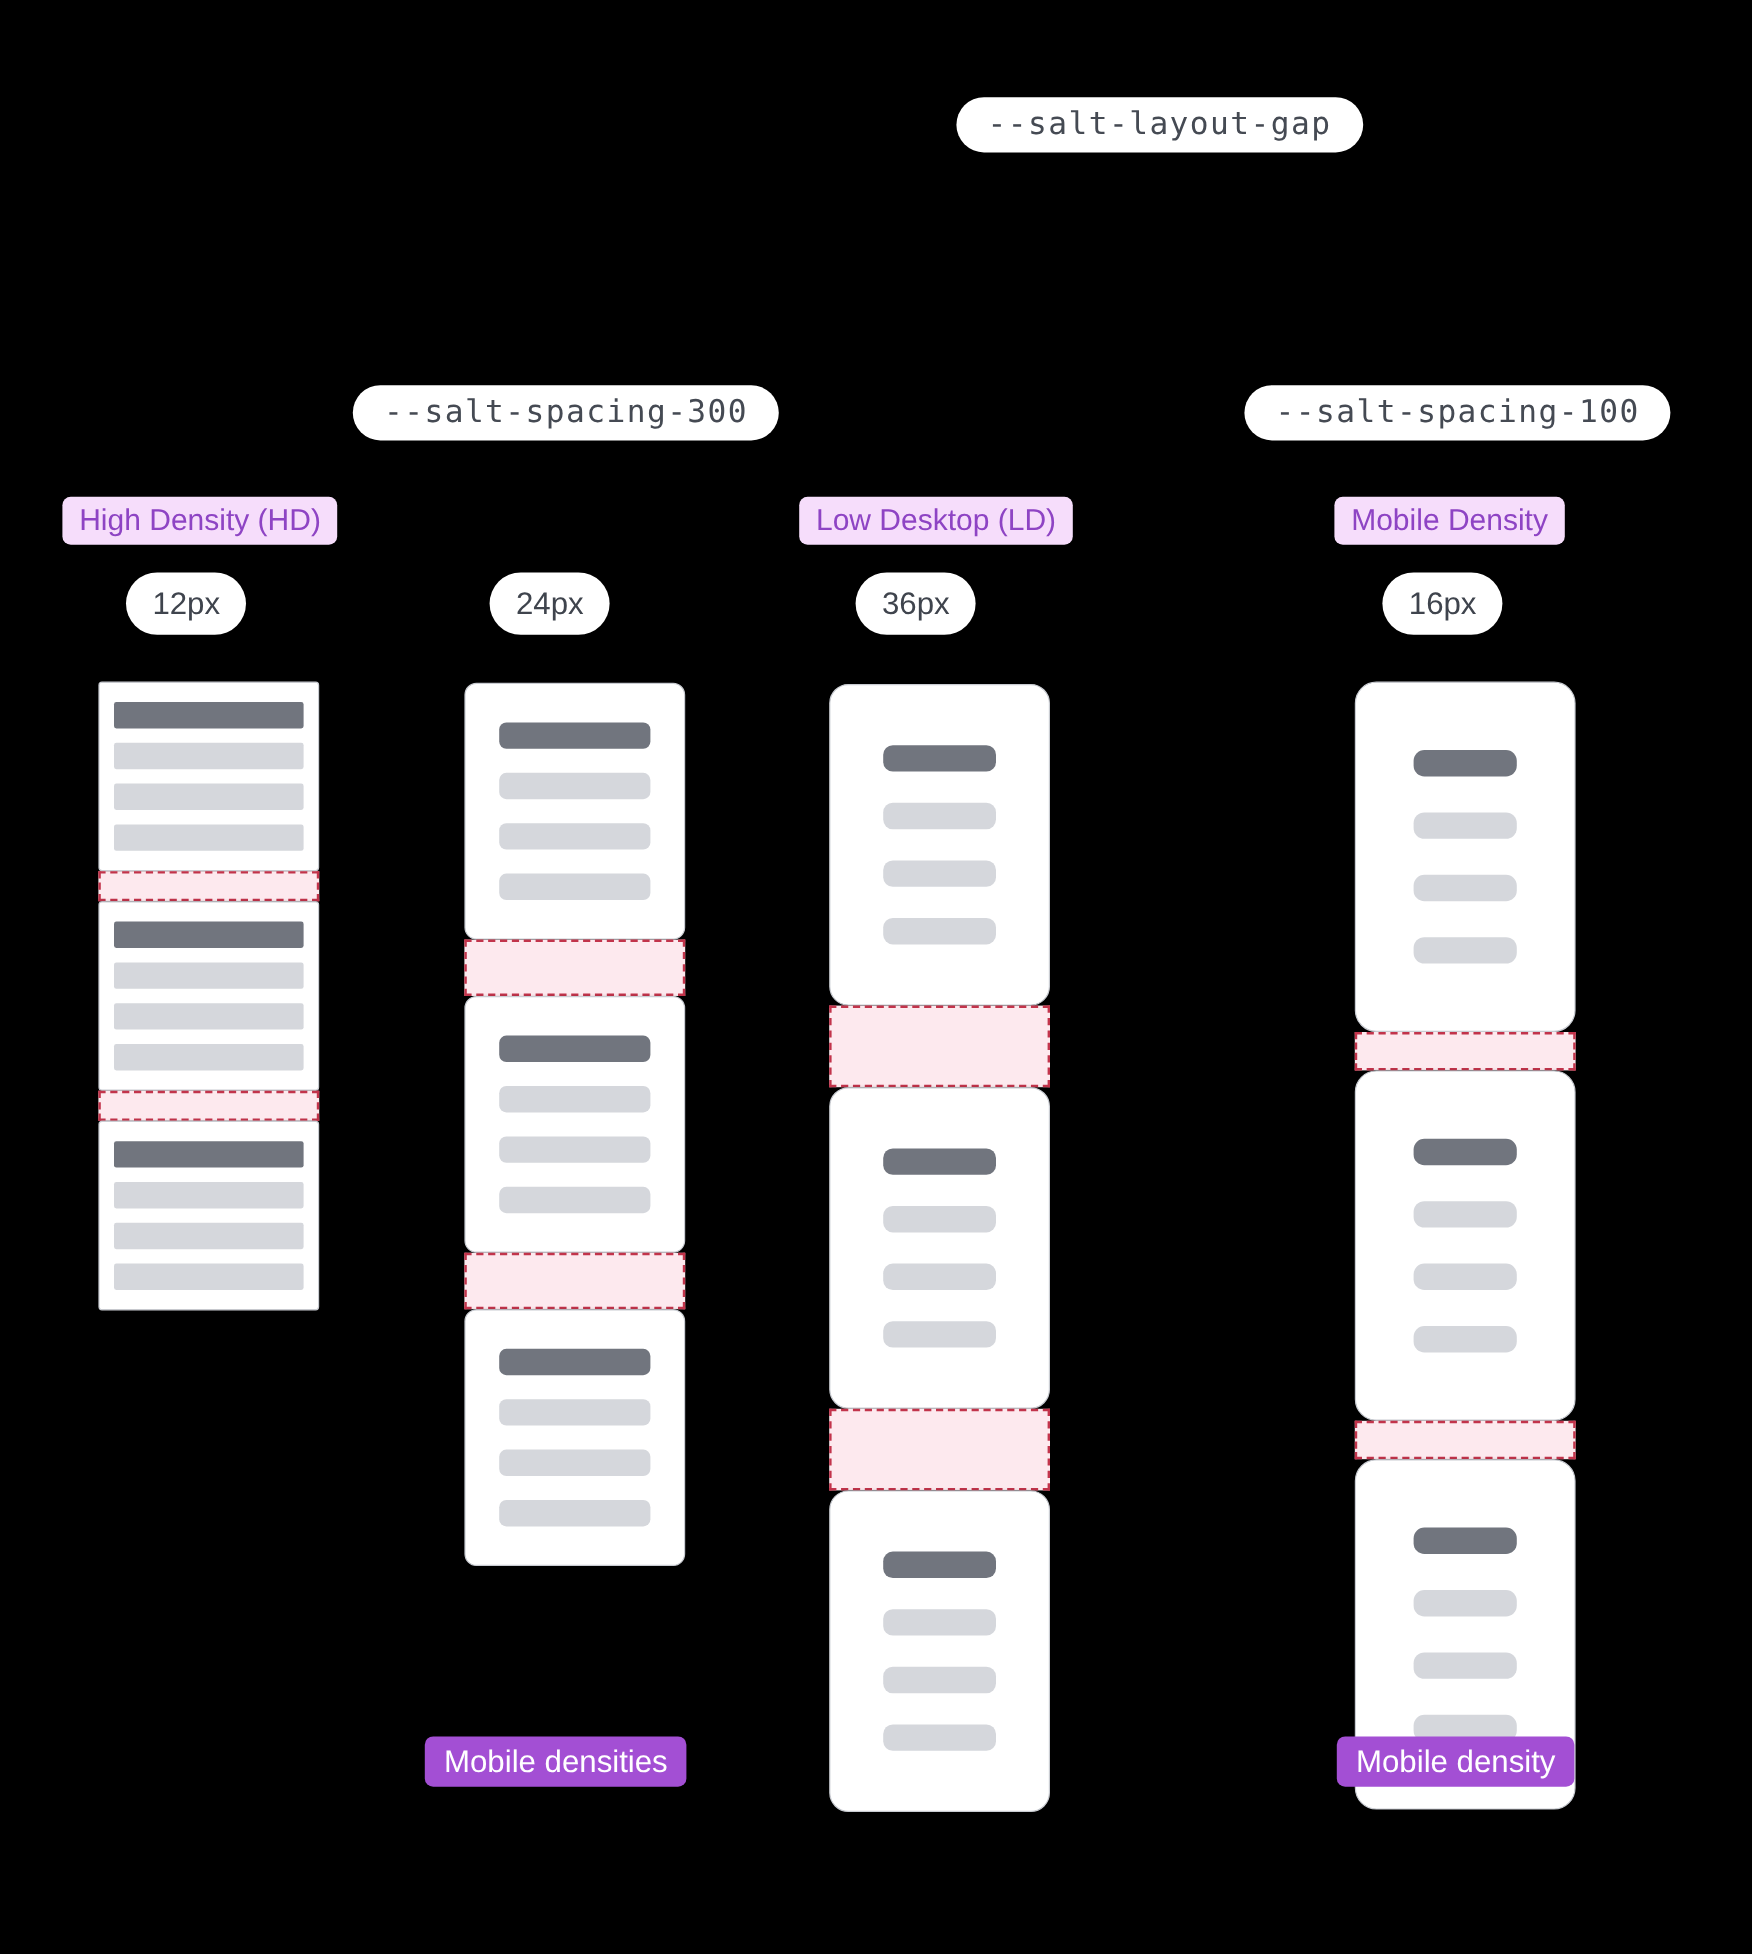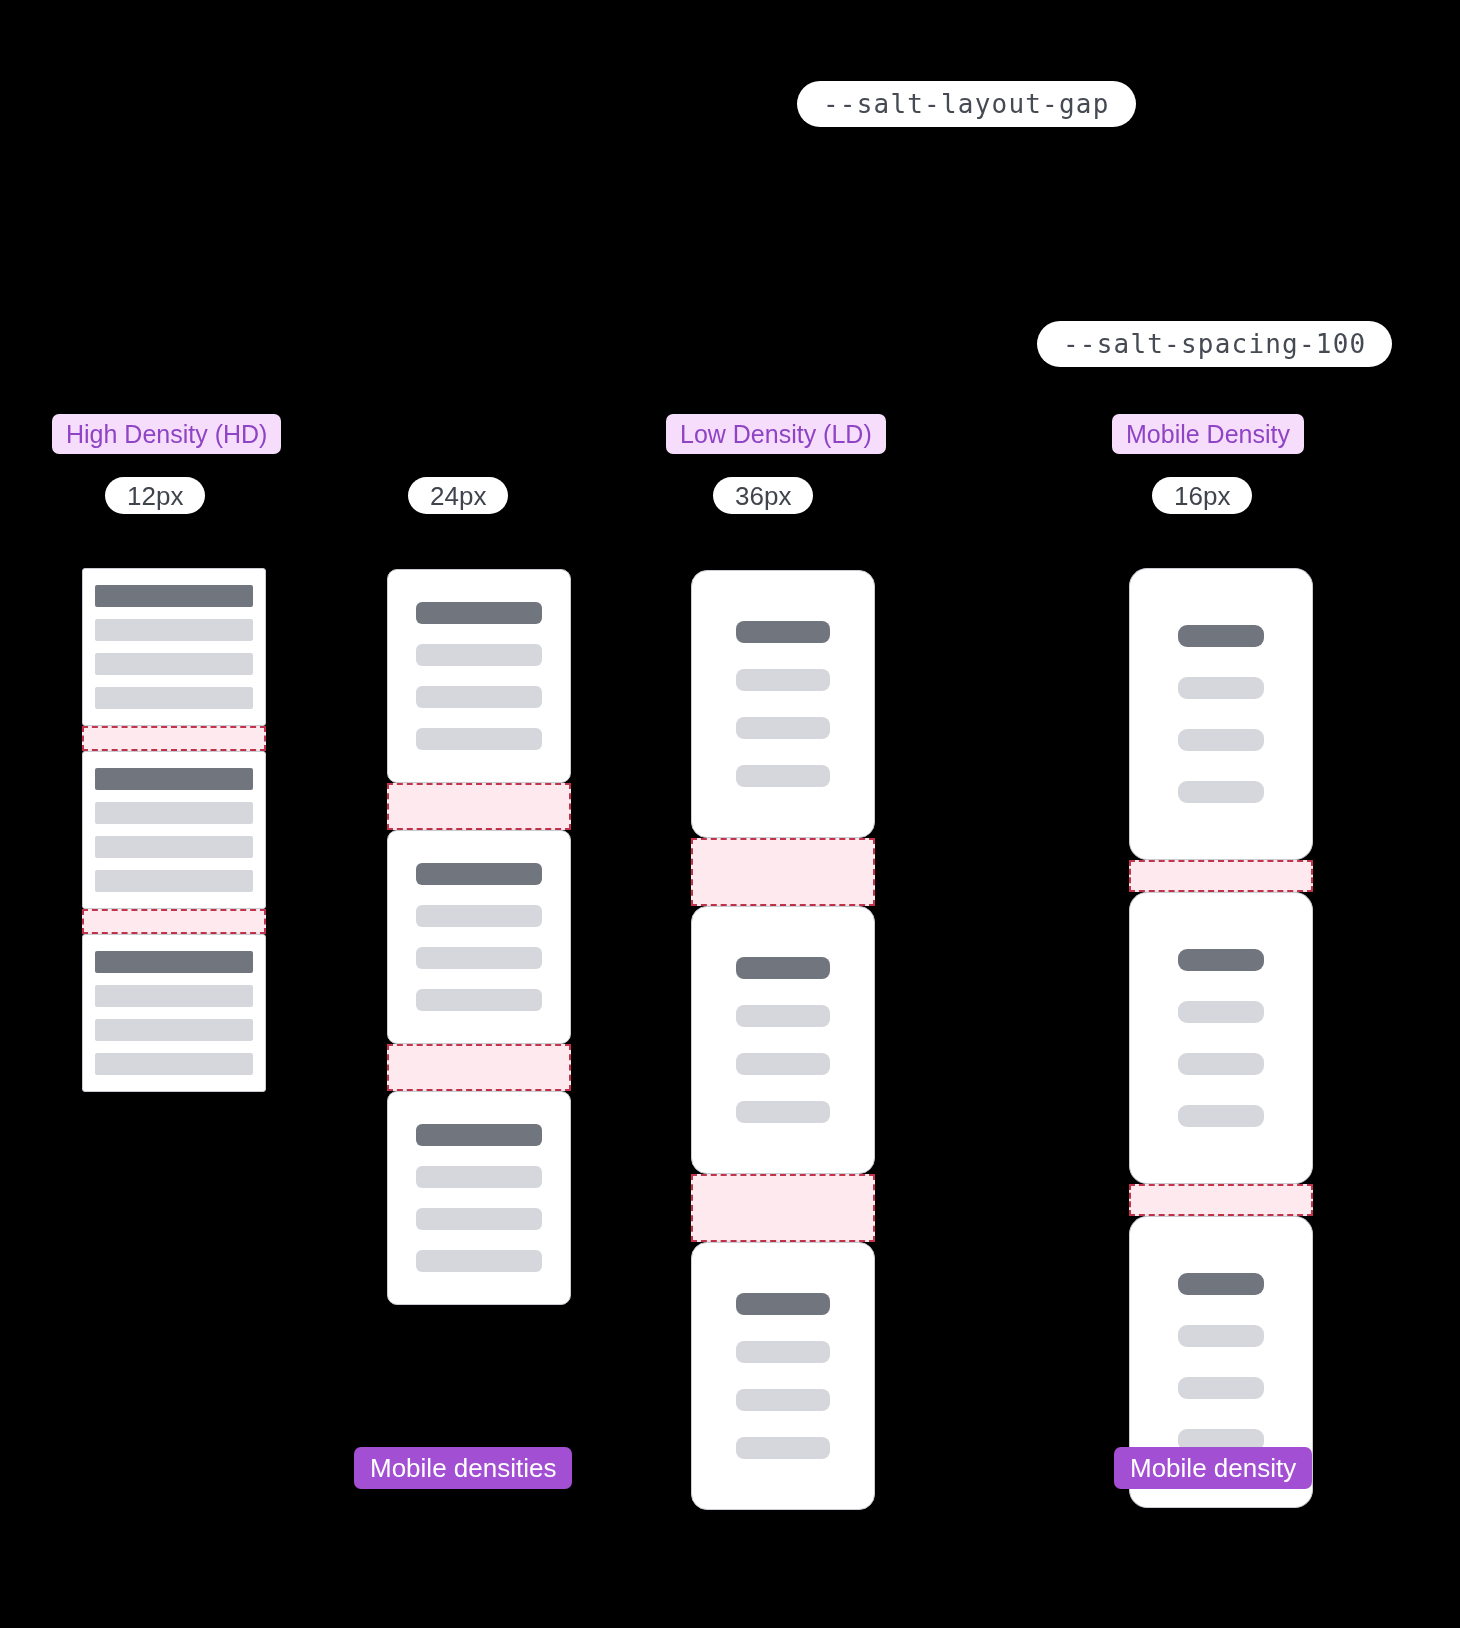--- a/index.html
+++ b/index.html
@@ -52,21 +52,21 @@
     position: absolute;
     display: inline-flex;
     align-items: center;
     justify-content: center;
     background: #ffffff;
     color: #3f444d;
     border-radius: 999px;
     font-size: 26px;
     white-space: nowrap;
     padding: 16px 22px;
-    height: 37px;
+    height: 52px;
     line-height: 44px;
     box-shadow: 0 1px 3px rgba(0,0,0,0.35);
   }
 
   
   .group-badge {
     position: absolute;
     display: inline-flex;
     align-items: center;
     justify-content: center;
@@ -124,30 +124,33 @@
 </style>
 </head>
 <body>
 
 <div id="stage">
 
   <div class="code-pill" style="left:797px; top:81px;">
     <span>--salt-layout-gap</span>
   </div>
 
+  <div class="code-pill" style="left:294px; top:321px;">
+    <span>--salt-spacing-300</span>
+  </div>
 
   <div class="code-pill" style="left:1037px; top:321px;">
     <span>--salt-spacing-100</span>
   </div>
 
   <div class="density-tag" style="left:52px; top:414px;">
     <span>High Density (HD)</span>
   </div>
   <div class="density-tag" style="left:666px; top:414px;">
-    <span>Low Density (LD)</span>
+    <span>Low Desktop (LD)</span>
   </div>
   <div class="density-tag" style="left:1112px; top:414px;">
     <span>Mobile Density</span>
   </div>
 
   <div class="px-pill" style="left:105px; top:477px;">
     <span>12px</span>
   </div>
   <div class="px-pill" style="left:408px; top:477px;">
     <span>24px</span>

